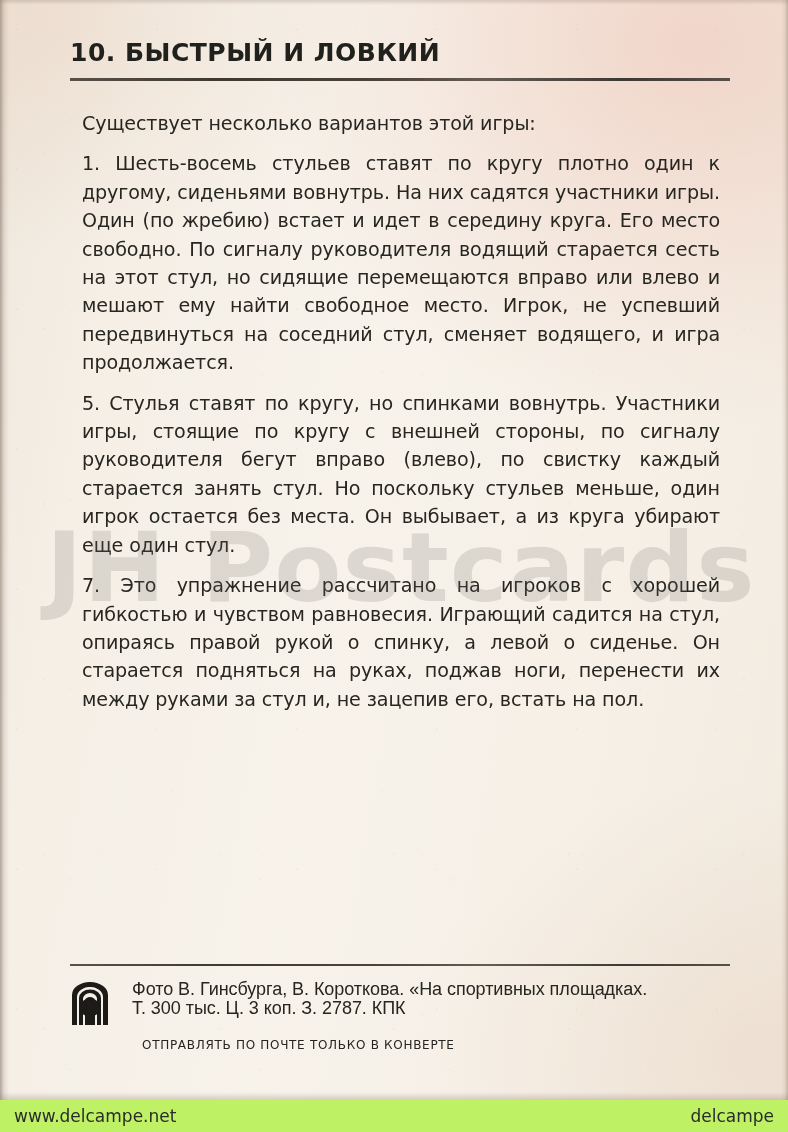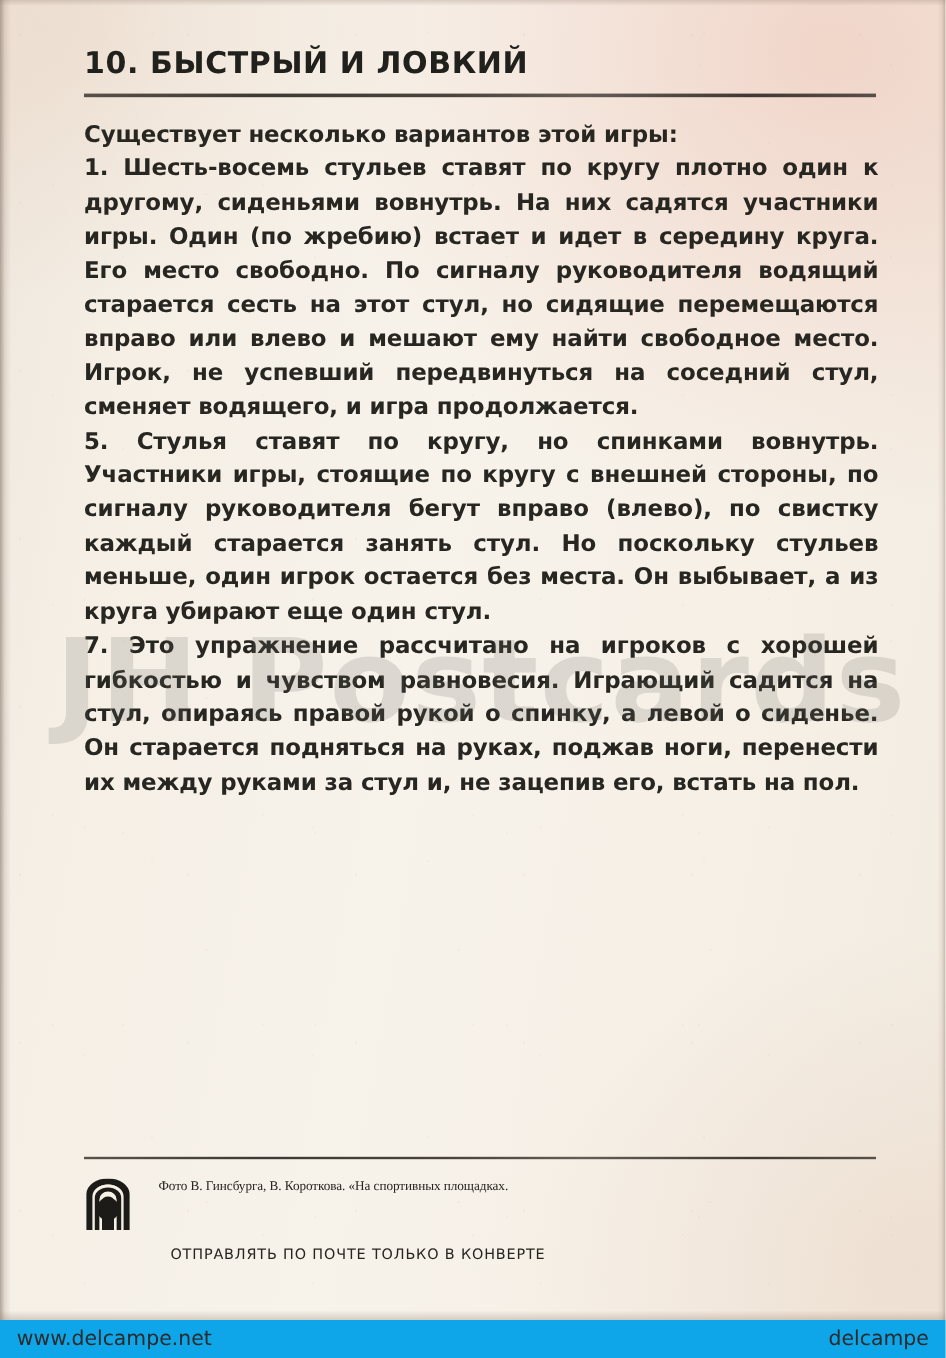--- a/index.html
+++ b/index.html
@@ -96,24 +96,23 @@
     top: 98px;
     width: 662px;
     font-size: 19.1px;
     line-height: 28.4px;
     color: #272621;
     text-align: justify;
     font-family: "DejaVu Sans", sans-serif;
     letter-spacing: -0.1px;
   }
   .body-text p {
-    margin: 0;
+    margin: 12px;
     text-align: justify;
     text-align-last: left;
-    font-weight: bold;
   }
   .body-text p:last-child { text-align-last: left; }
 
   
   .watermark {
     position: absolute;
     left: 46px;
     top: 512px;
     width: 720px;
     font-size: 96px;
@@ -136,24 +135,24 @@
     align-items: flex-start;
     gap: 22px;
   }
   .logo {
     width: 40px;
     height: 44px;
     flex: 0 0 auto;
     margin-top: 2px;
   }
   .imprint-text {
-    font-size: 11px;
+    font-size: 18px;
     line-height: 19.4px;
     color: #262520;
-    font-family: Liberation Serif, serif;
+    font-family: Liberation Sans, sans-serif;
     letter-spacing: -0.05px;
   }
   .imprint-text div { white-space: nowrap; }
 
   .notice {
     position: absolute;
     left: 142px;
     top: 1038px;
     font-size: 12px;
     letter-spacing: 0.7px;
@@ -162,21 +161,21 @@
     white-space: nowrap;
   }
 
   
   .bottom-bar {
     position: absolute;
     left: 0;
     top: 1100px;
     width: 788px;
     height: 32px;
-    background: #0ea5e9;
+    background: #bef264;
     display: flex;
     align-items: center;
     justify-content: space-between;
     padding: 0 14px;
     box-sizing: border-box;
   }
   .bottom-bar span {
     font-size: 17px;
     color: #2b2b2b;
     font-family: "DejaVu Sans", sans-serif;
@@ -215,20 +214,21 @@
           <path d="M2 43 L2 13 A18 13 0 0 1 38 13 L38 43 L32 43 L32 14 A12 9 0 0 0 8 14 L8 43 Z" fill="#1d1b17"></path>
           <path d="M7 43 L7 15 A13 10 0 0 1 33 15 L33 43 L29 43 L29 16 A9 7.5 0 0 0 11 16 L11 43 Z" fill="#f6f0e7"></path>
           <path d="M9 43 L9 16 A11 8.5 0 0 1 31 16 L31 43 L27 43 L27 17 A7 6 0 0 0 13 17 L13 43 Z" fill="#1d1b17"></path>
           <path d="M13 43 L13 18 A7 5.5 0 0 1 27 18 L27 43 L24 43 L24 19 A4 3.5 0 0 0 16 19 L16 43 Z" fill="#f6f0e7"></path>
           <path d="M15 43 L15 19 A5 4 0 0 1 25 19 L25 43 Z" fill="#1d1b17"></path>
           <ellipse cx="20" cy="25.5" rx="9.5" ry="9.5" fill="#1d1b17"></ellipse>
         </svg>
       </div>
       <div class="imprint-text">
         <div>Фото В. Гинсбурга, В. Короткова. «На спортивных площадках.</div>
+        <div>Т. 300 тыс. Ц. 3 коп. З. 2787. КПК</div>
       </div>
     </div>
 
     <div class="notice">ОТПРАВЛЯТЬ ПО ПОЧТЕ ТОЛЬКО В КОНВЕРТЕ</div>
 
   </div>
 </div>
 
 <div class="bottom-bar">
   <span>www.delcampe.net</span>

